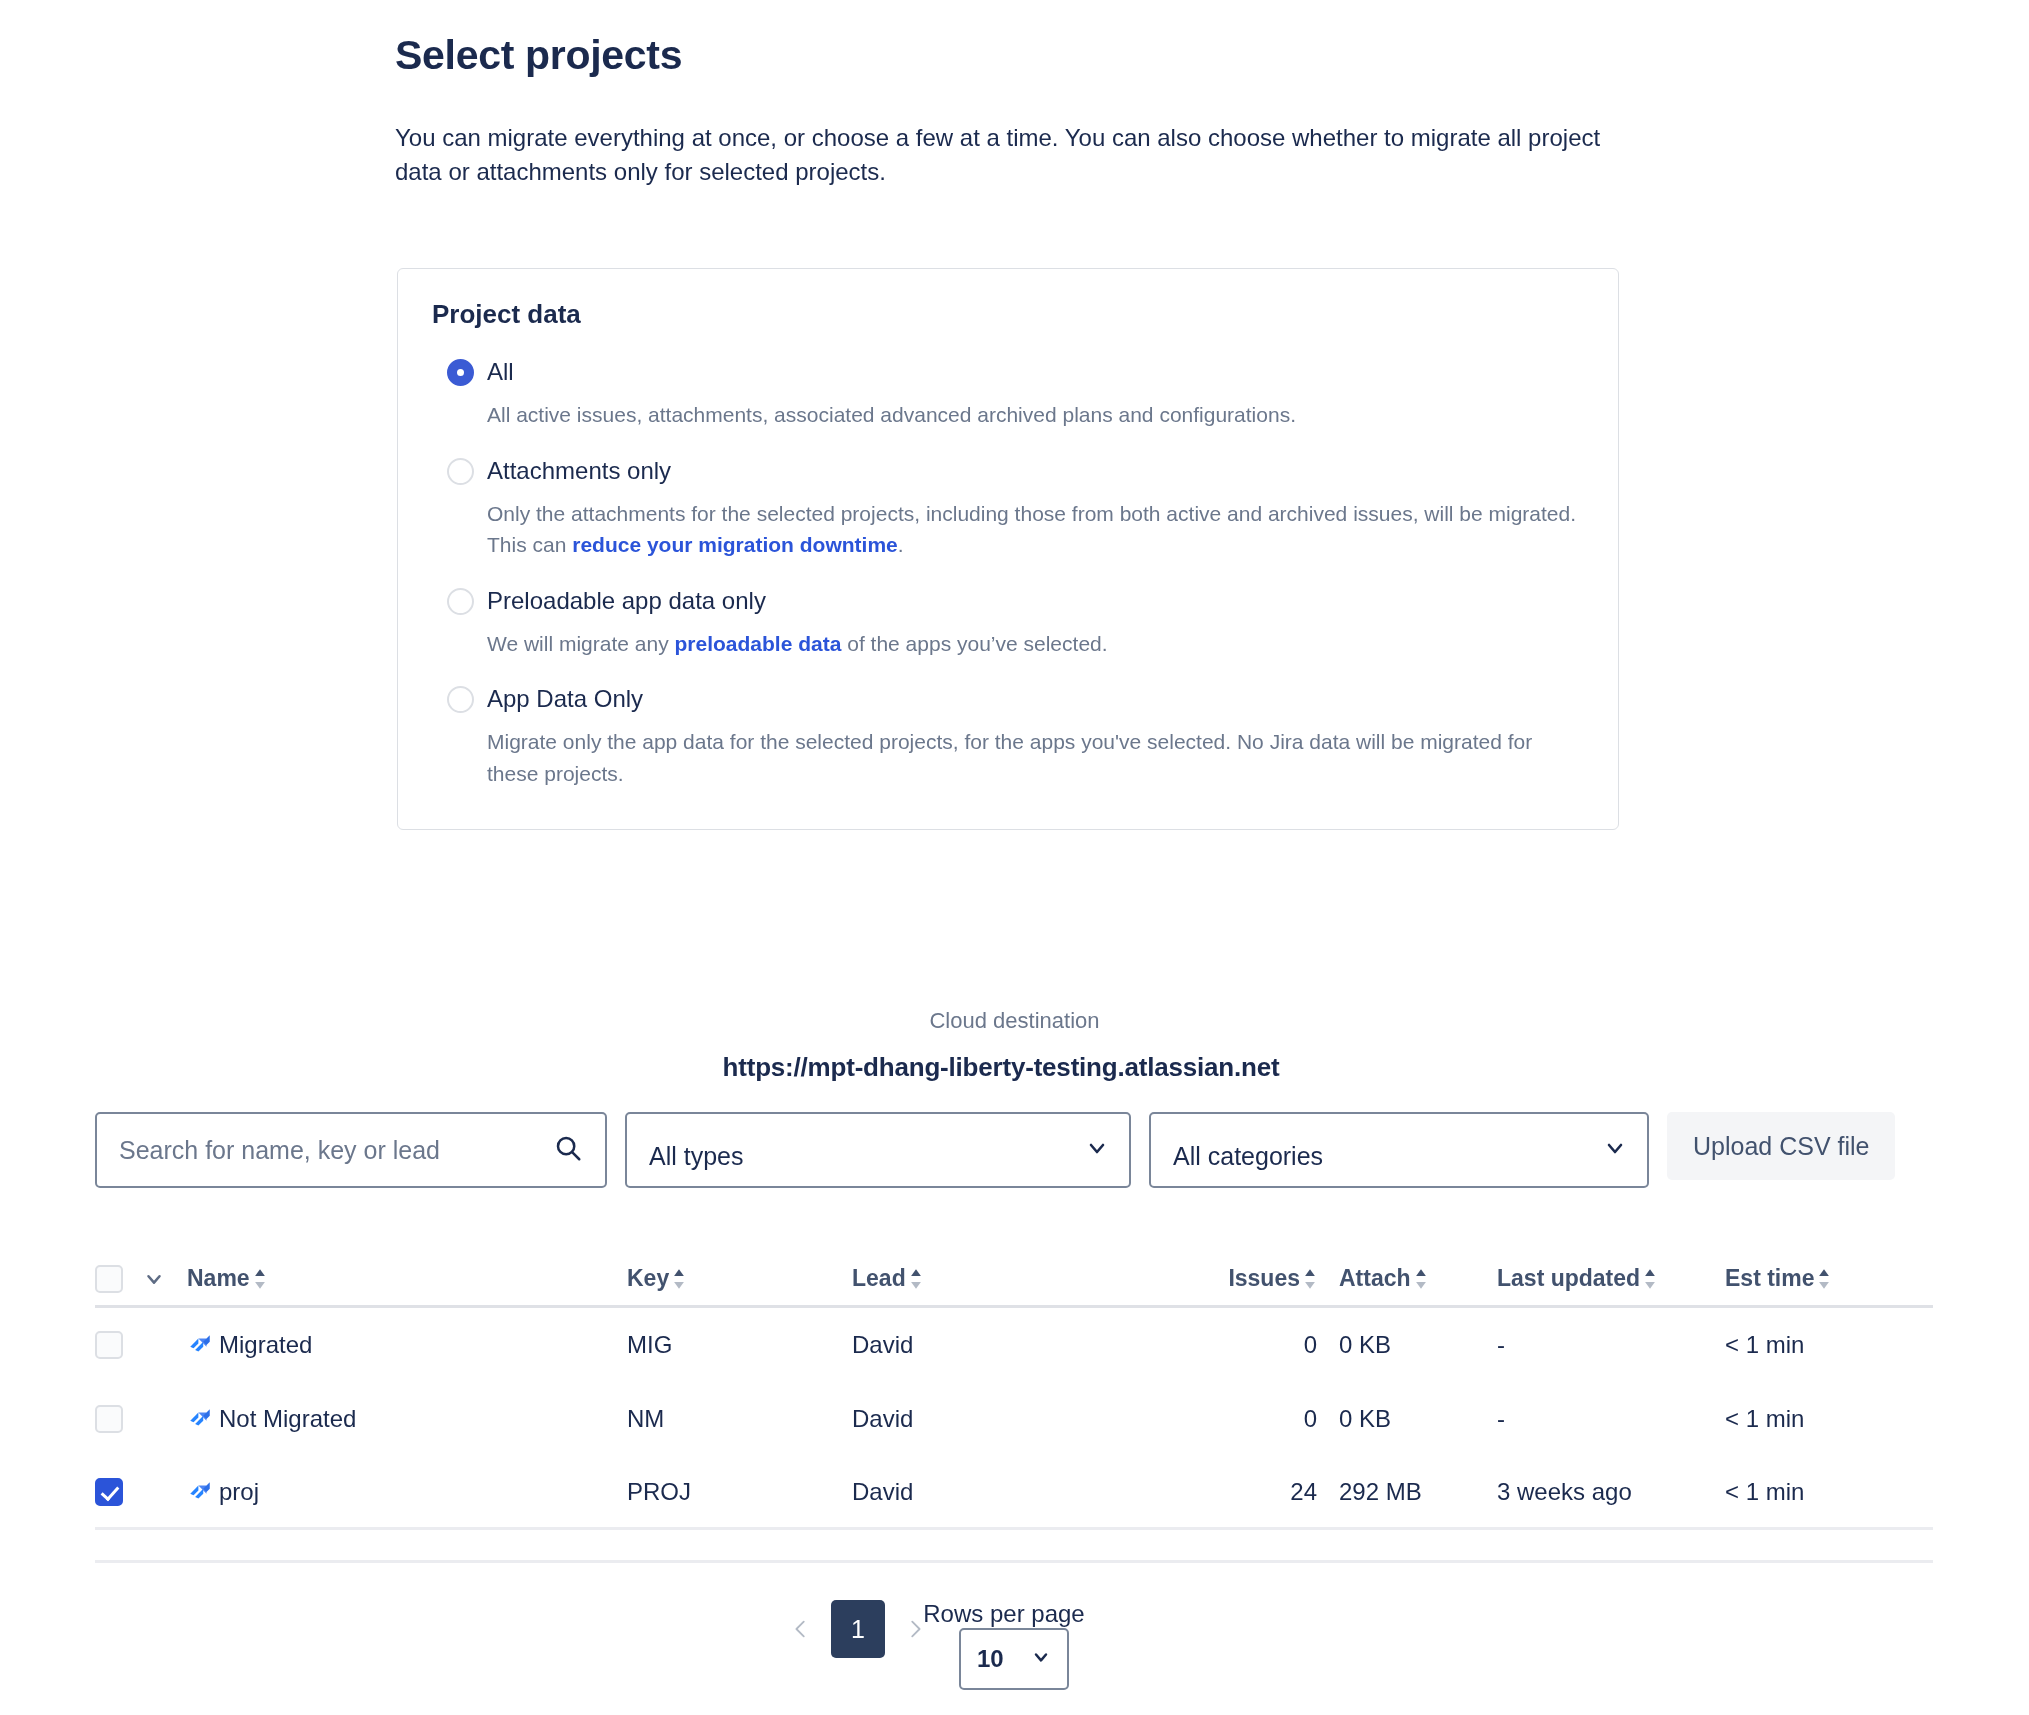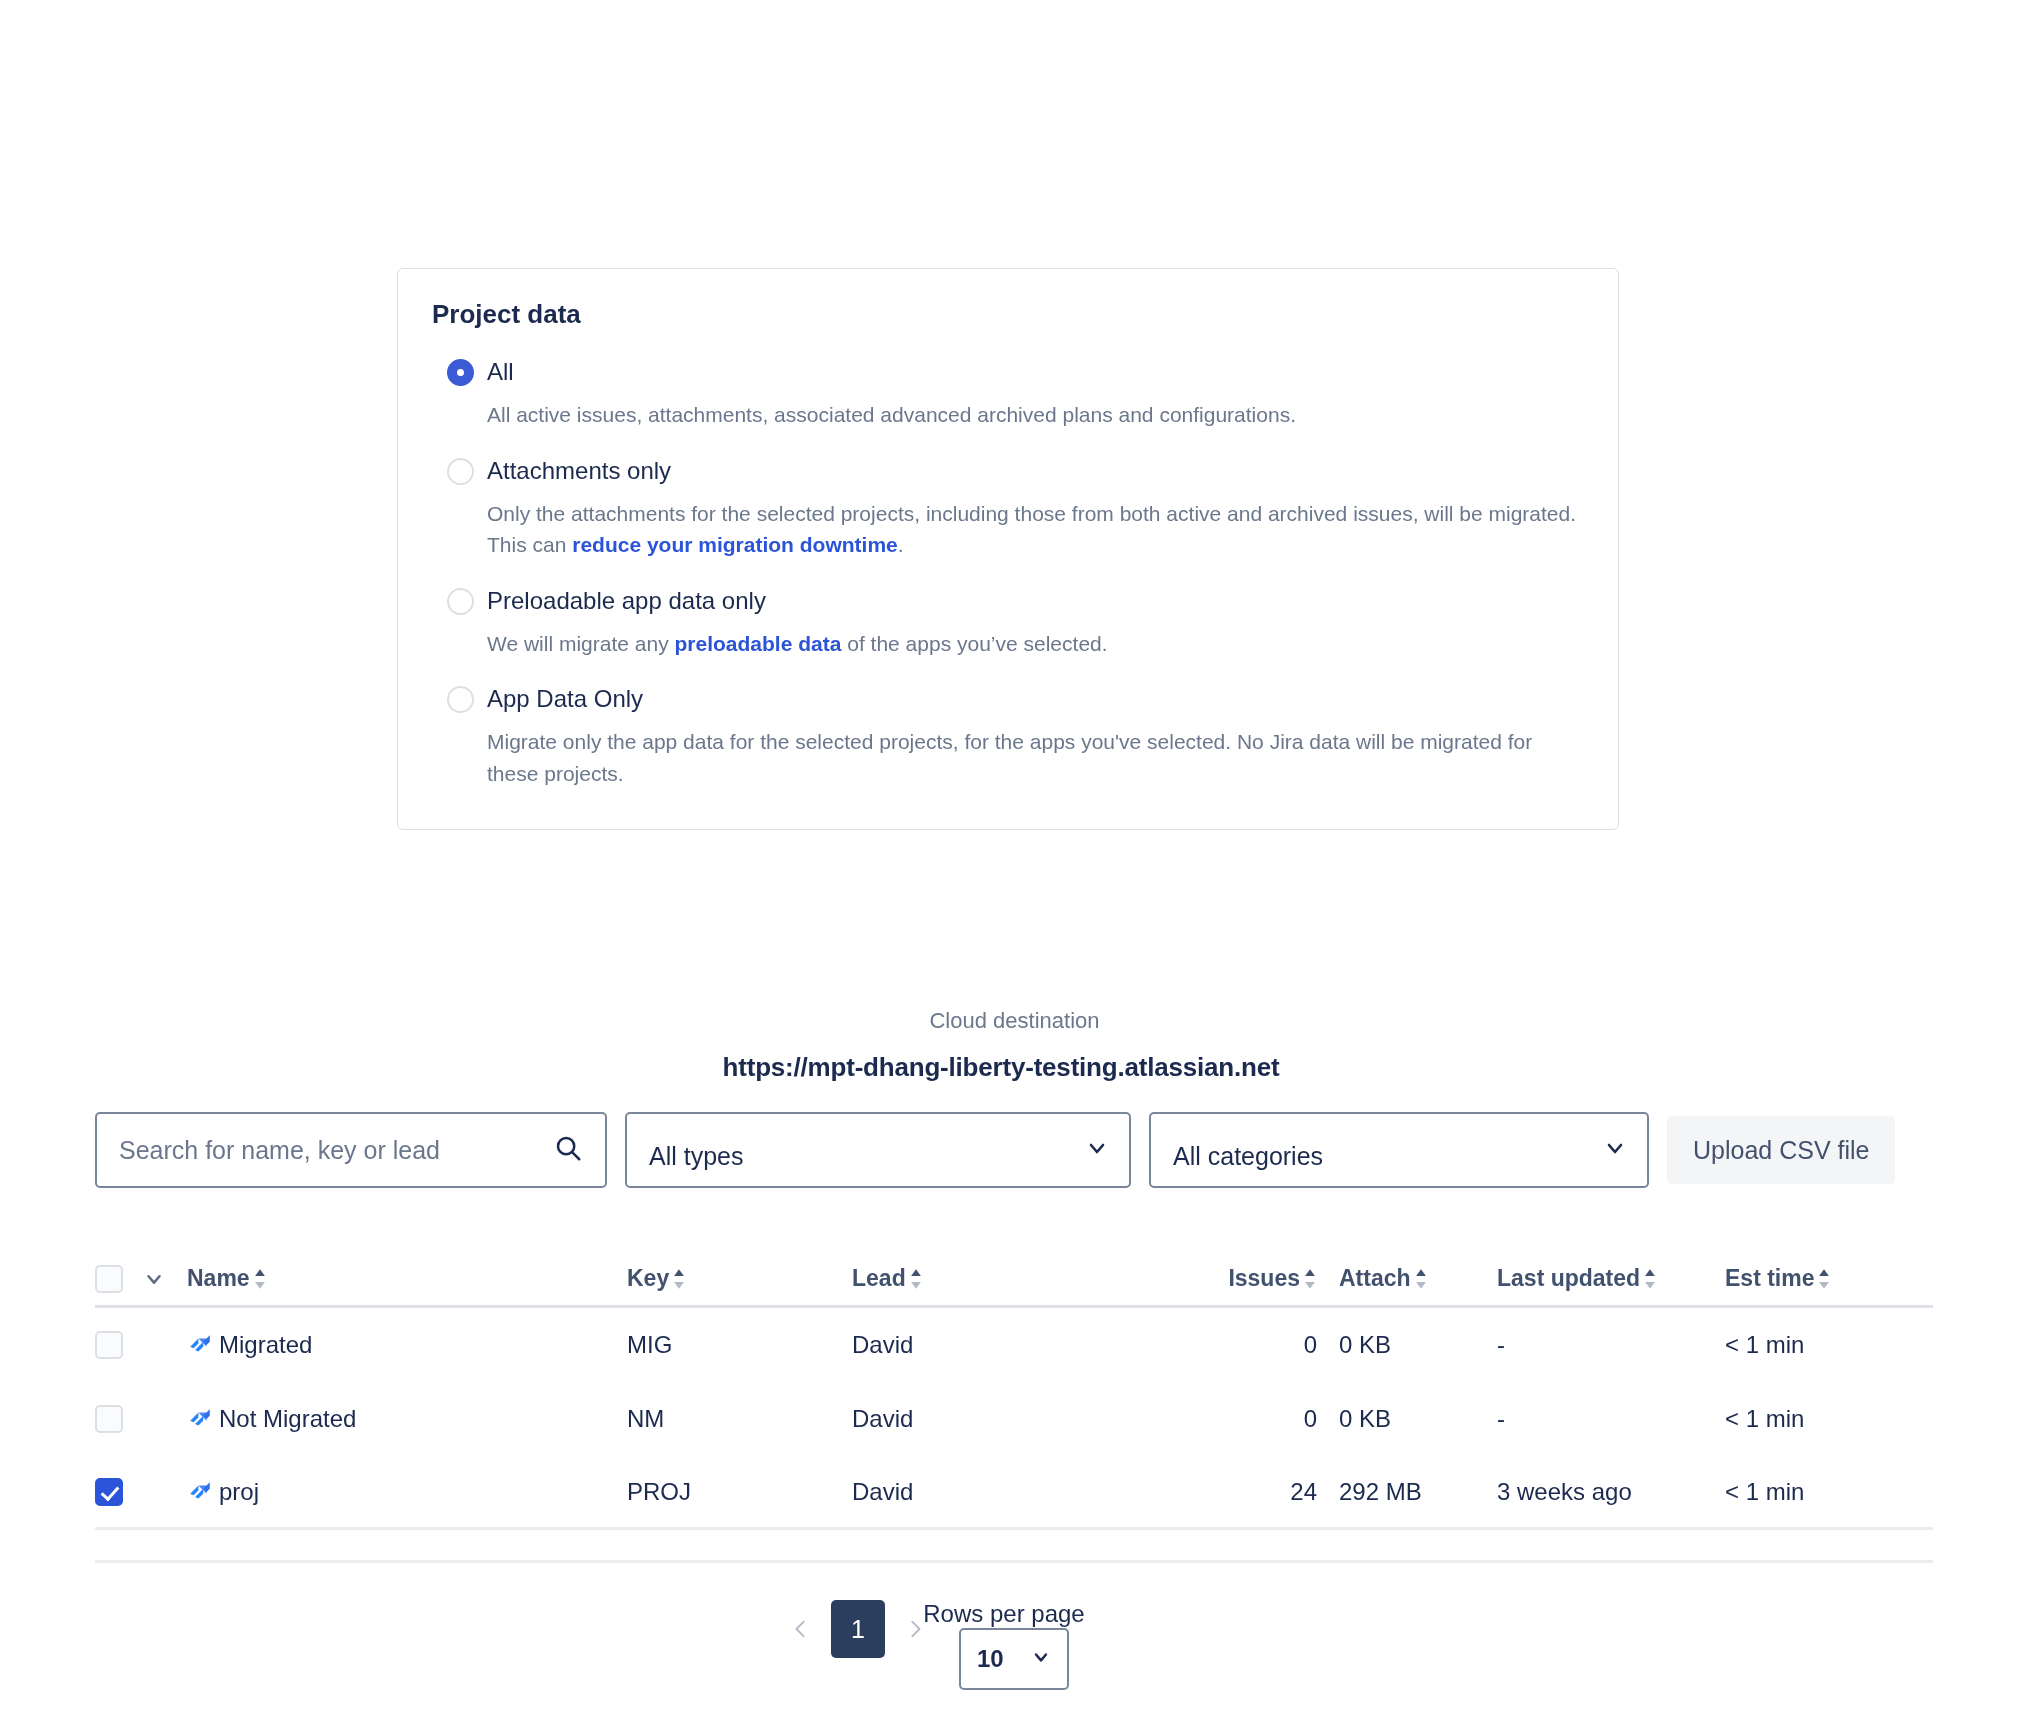--- a/index.html
+++ b/index.html
@@ -89,21 +89,21 @@
     position: absolute; left: 0; top: 1008px; width: 2029px;
     text-align: center; font-size: 22px; color: #6B778C; font-weight: 400;
   }
   .dest-url {
     position: absolute; left: 0; top: 1052px; width: 2002px;
     text-align: center; font-size: 26px; color: #1B2A4E; font-weight: 700;
     letter-spacing: -0.2px;
   }
 
   
-  .toolbar { position: absolute; left: 95px; top: 1112px; display: flex; align-items: center; }
+  .toolbar { position: absolute; left: 95px; top: 1112px; display: flex; }
   .tb-search {
     position: relative; width: 512px; height: 76px;
     border: 2px solid #7A8699; border-radius: 5px; background: #fff;
     display: flex; align-items: center; padding: 0 22px;
   }
   .tb-search .ph { font-size: 25px; color: #6B778C; }
   .tb-search .search-ic { position: absolute; right: 22px; top: 50%; transform: translateY(-50%); }
 
   .tb-select {
     position: relative; margin-left: 18px;
@@ -178,20 +178,24 @@
     background: #2C3E5D; color: #fff;
     display: flex; align-items: center; justify-content: center;
     font-size: 25px; font-weight: 400; cursor: pointer;
   }
 </style>
 </head>
 <body>
 
 <div class="page">
 
+  <div class="intro">
+    <h1 class="page-title">Select projects</h1>
+    <p class="intro-text">You can migrate everything at once, or choose a few at a time. You can also choose whether to migrate all project data or attachments only for selected projects.</p>
+  </div>
 
   <div class="card">
     <div class="card-title">Project data</div>
 
     <div class="opt">
       <span class="radio checked"></span>
       <span class="opt-label">All</span>
       <p class="opt-desc">All active issues, attachments, associated advanced archived plans and configurations.</p>
 
     </div>

